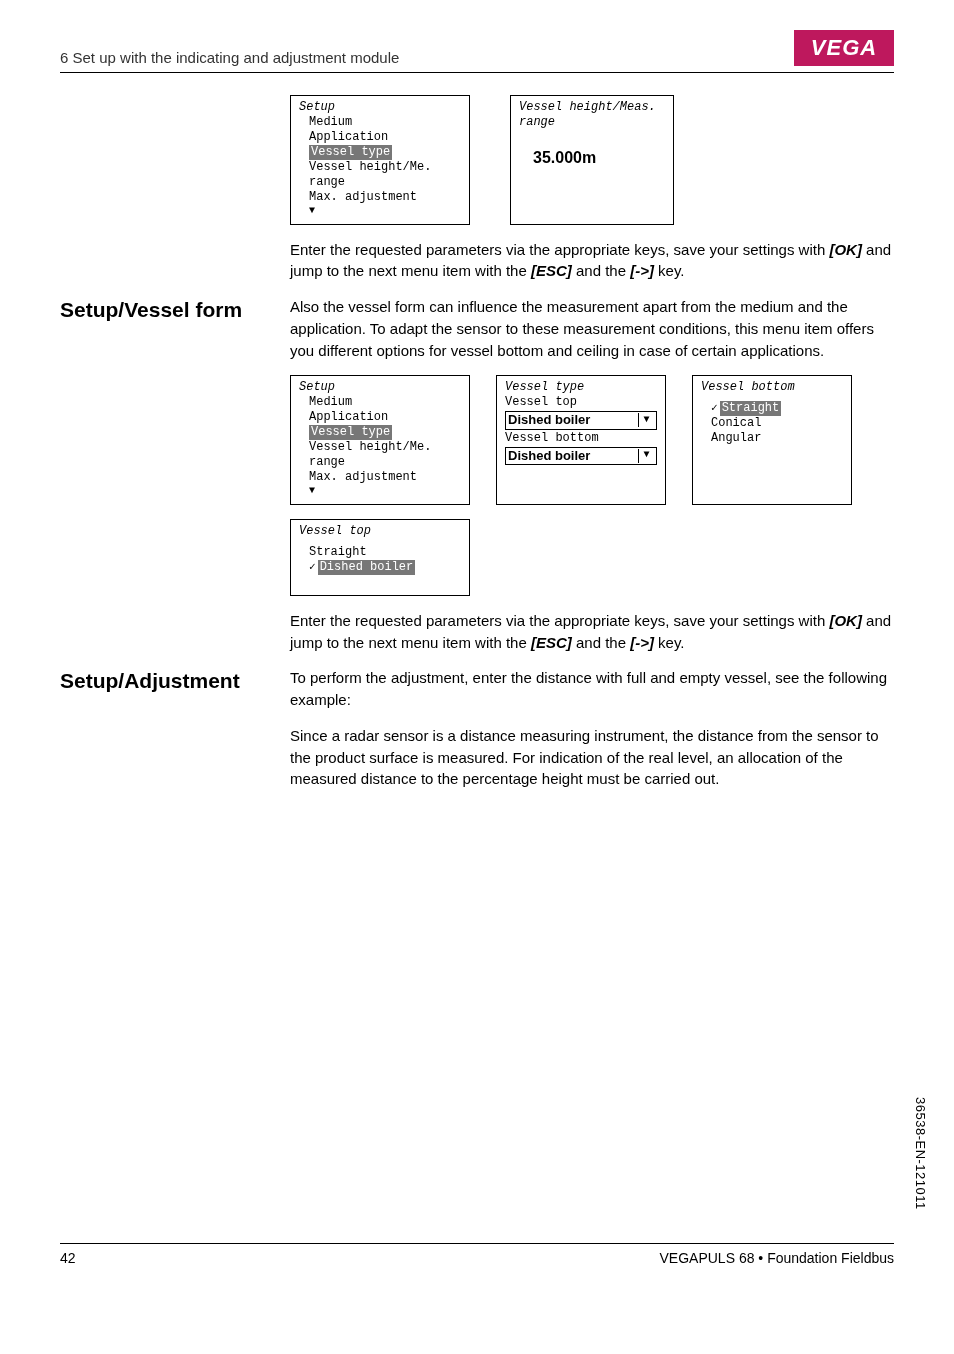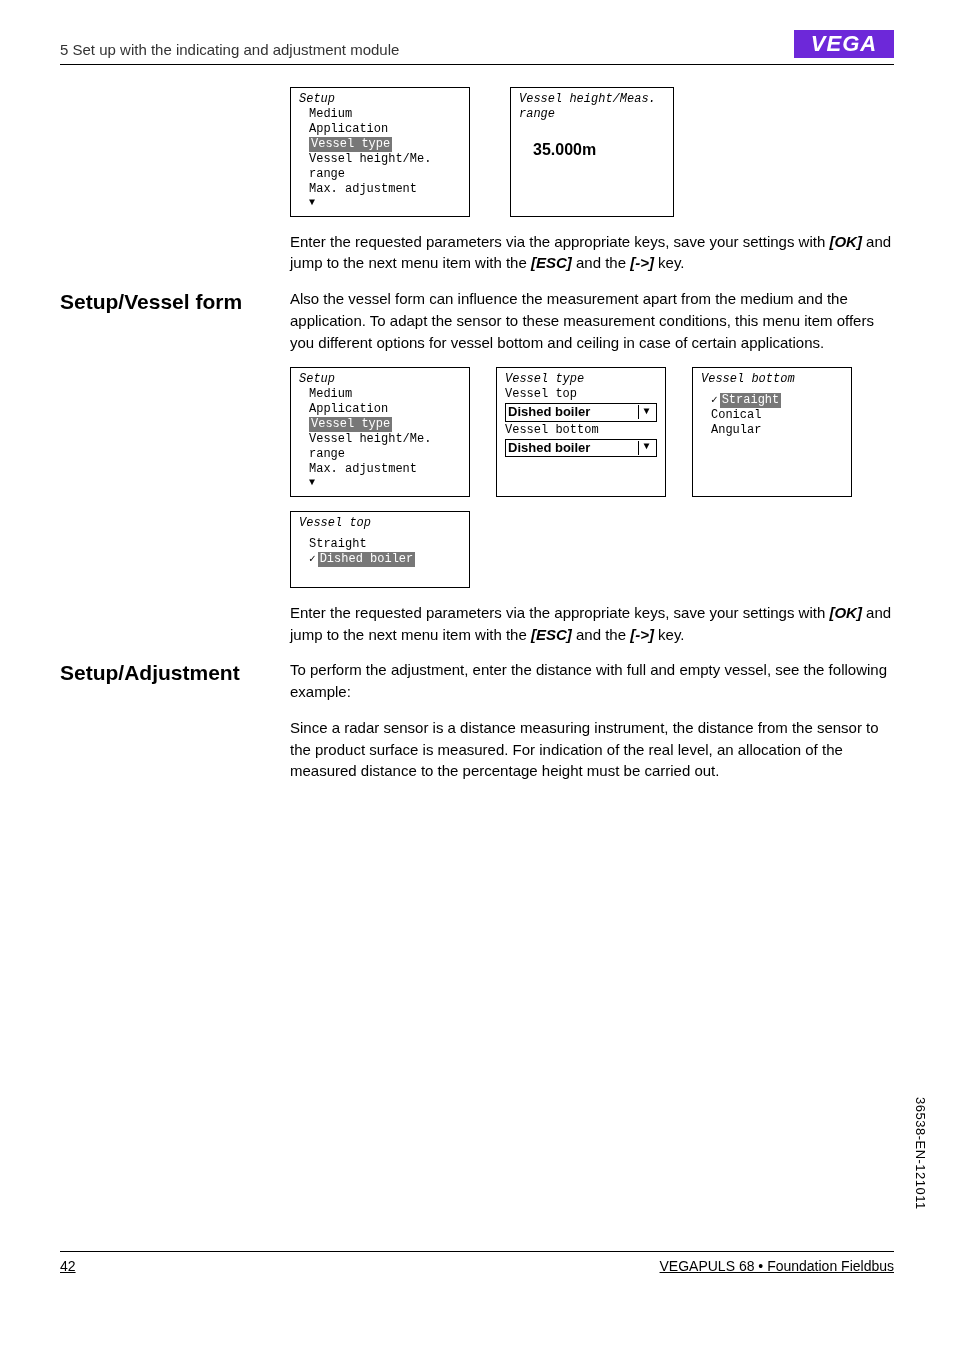--- a/index.html
+++ b/index.html
@@ -26,23 +26,23 @@
   }
   .header-title {
     font-size: 15px;
     color: #333;
   }
   .logo {
     display: flex;
     align-items: center;
   }
   .logo-box {
-    background: #6d28d9;
+    background: #be185d;
     width: 100px;
-    height: 28px;
+    height: 36px;
     display: flex;
     align-items: center;
     justify-content: center;
     color: #fff;
     font-weight: 900;
     font-style: italic;
     font-size: 22px;
     letter-spacing: 1px;
     position: relative;
   }
@@ -116,24 +116,23 @@
     justify-content: center;
     font-size: 10px;
   }
   .screen .check::before {
     content: "✓";
     font-size: 11px;
     margin-right: 2px;
   }
   .footer {
     position: absolute;
-    bottom: 26px;
+    bottom: 34px;
     left: 60px;
     right: 60px;
-    text-decoration: underline;
   }
   .footer-line {
     border-top: 1px solid #000;
     display: flex;
     justify-content: space-between;
     padding-top: 6px;
     font-size: 14px;
   }
   .side-text {
     position: absolute;
@@ -142,21 +141,21 @@
     writing-mode: vertical-rl;
     font-size: 13px;
     letter-spacing: 0.5px;
   }
 </style>
 </head>
 <body>
 
 <div class="page">
   <div class="header-row">
-    <div class="header-title">5 Set up with the indicating and adjustment module</div>
+    <div class="header-title">6 Set up with the indicating and adjustment module</div>
     <div class="logo">
       <div class="logo-box">VEGA</div>
     </div>
   </div>
 
   <div class="content">
     <div class="left-col"></div>
     <div class="right-col">
       <div class="screens-row">
 

